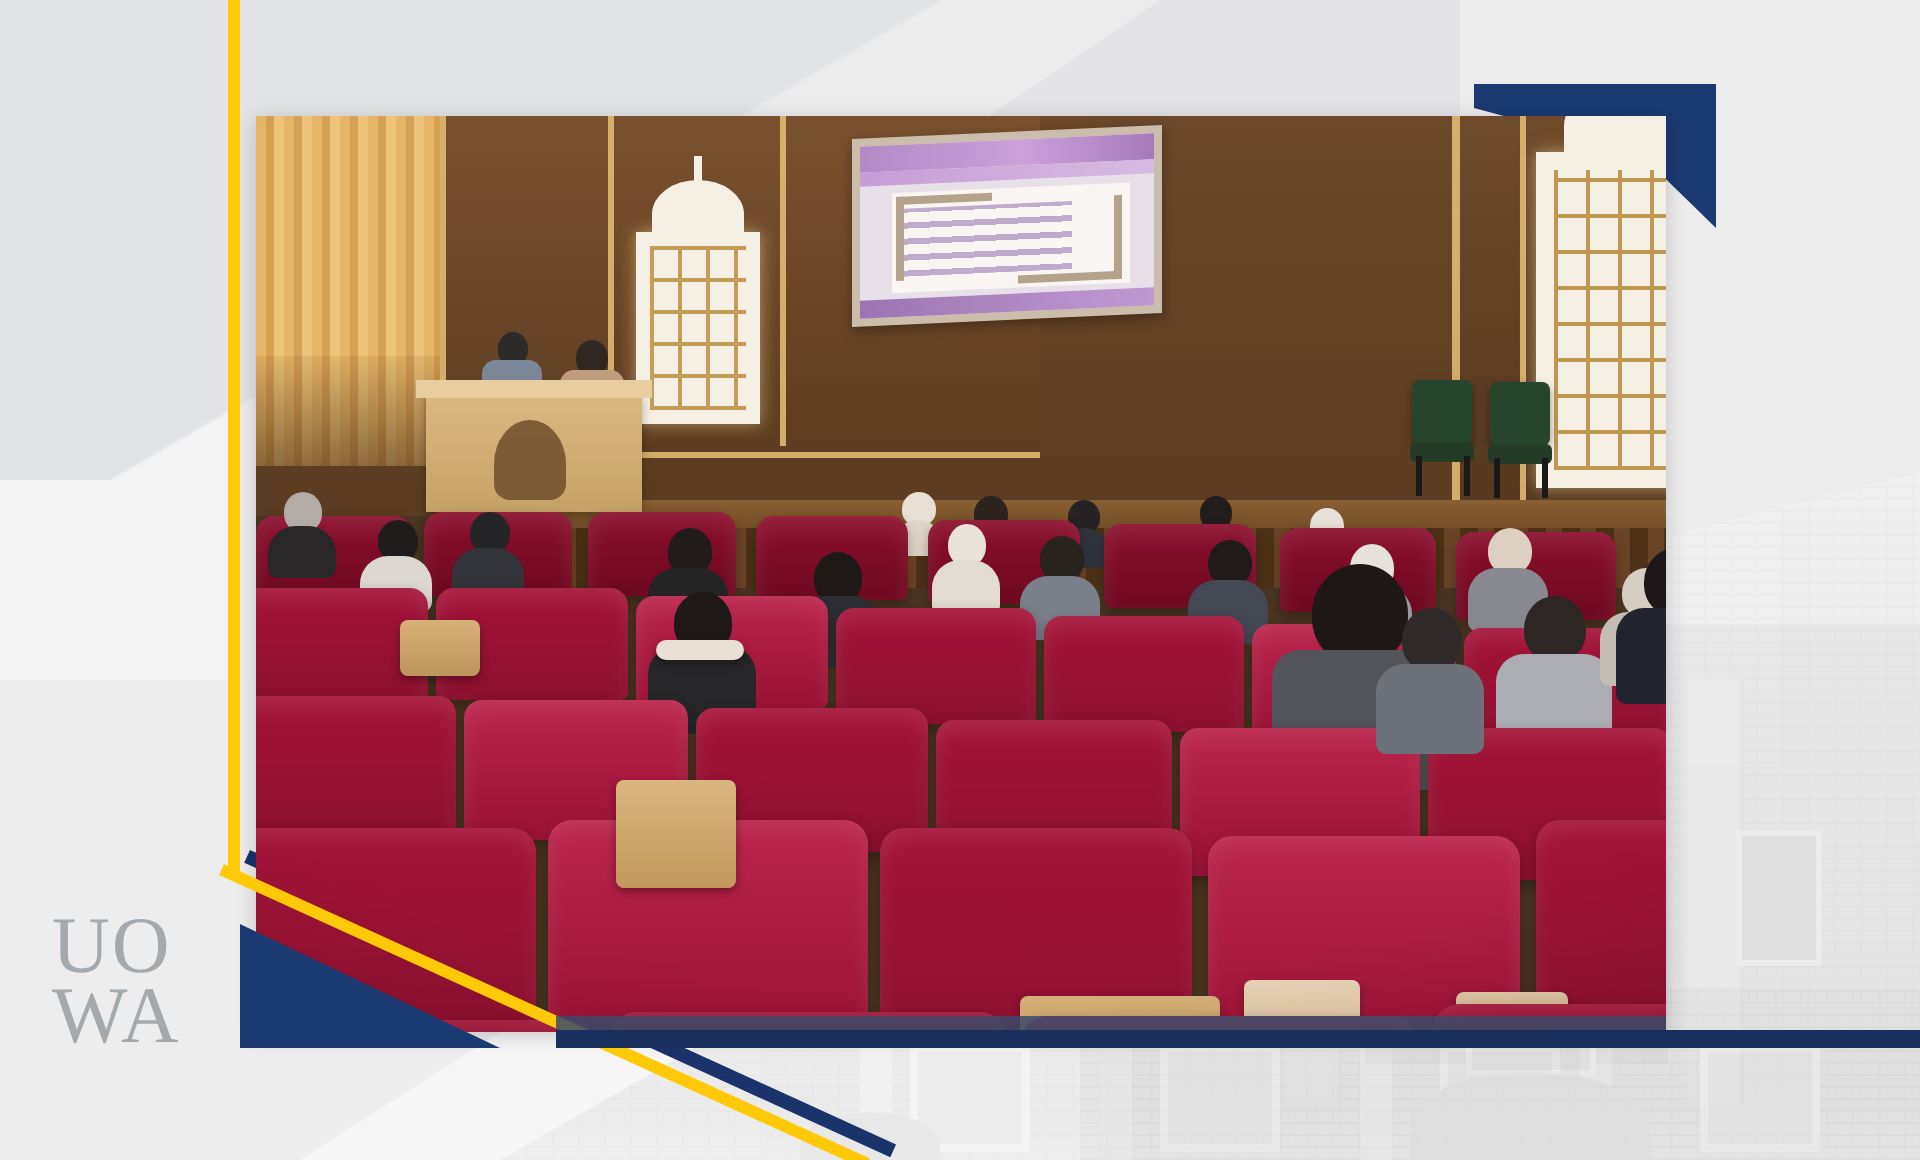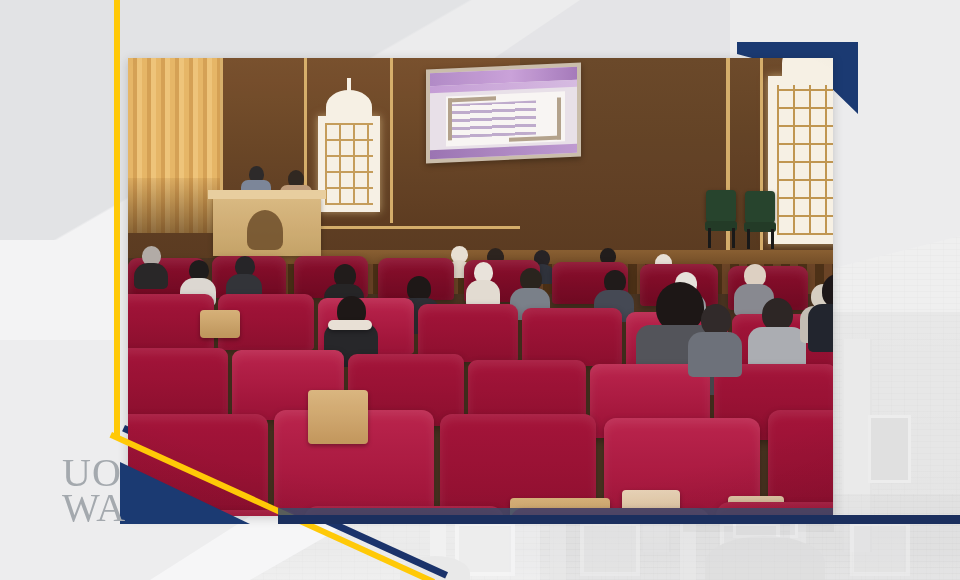--- a/index.html
+++ b/index.html
@@ -114,21 +114,20 @@
   }
   .navy-bar2{
     position:absolute;left:278px;top:508px;width:555px;height:8px;background:#3c4a68;opacity:.85;z-index:7;
   }
 
   
   .logo{
     position:absolute;left:26px;top:455px;z-index:9;
     color:#a4a9ae;line-height:.88;letter-spacing:1px;
     font-family:"Liberation Serif", serif;
-    margin-left:36px;
   }
   .logo .l1{font-size:40px;font-weight:400;}
   .logo .l2{font-size:40px;font-weight:400;}
 
   
   .photo{
     position:absolute;left:128px;top:58px;width:705px;height:458px;
     overflow:hidden;z-index:6;
     box-shadow:0 2px 10px rgba(0,0,0,.18);
     background:#4a3523;

